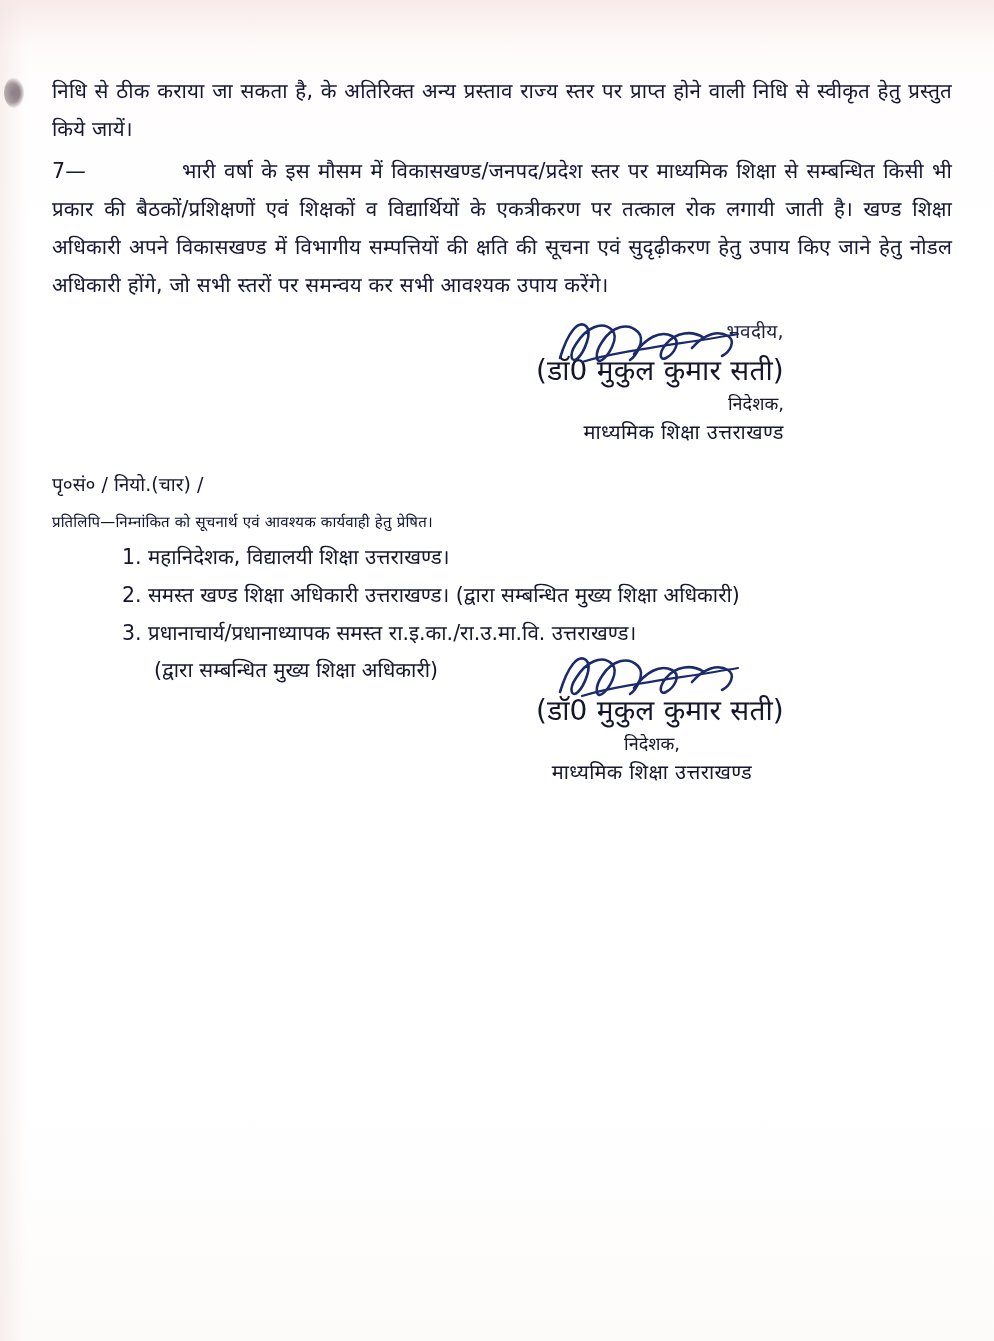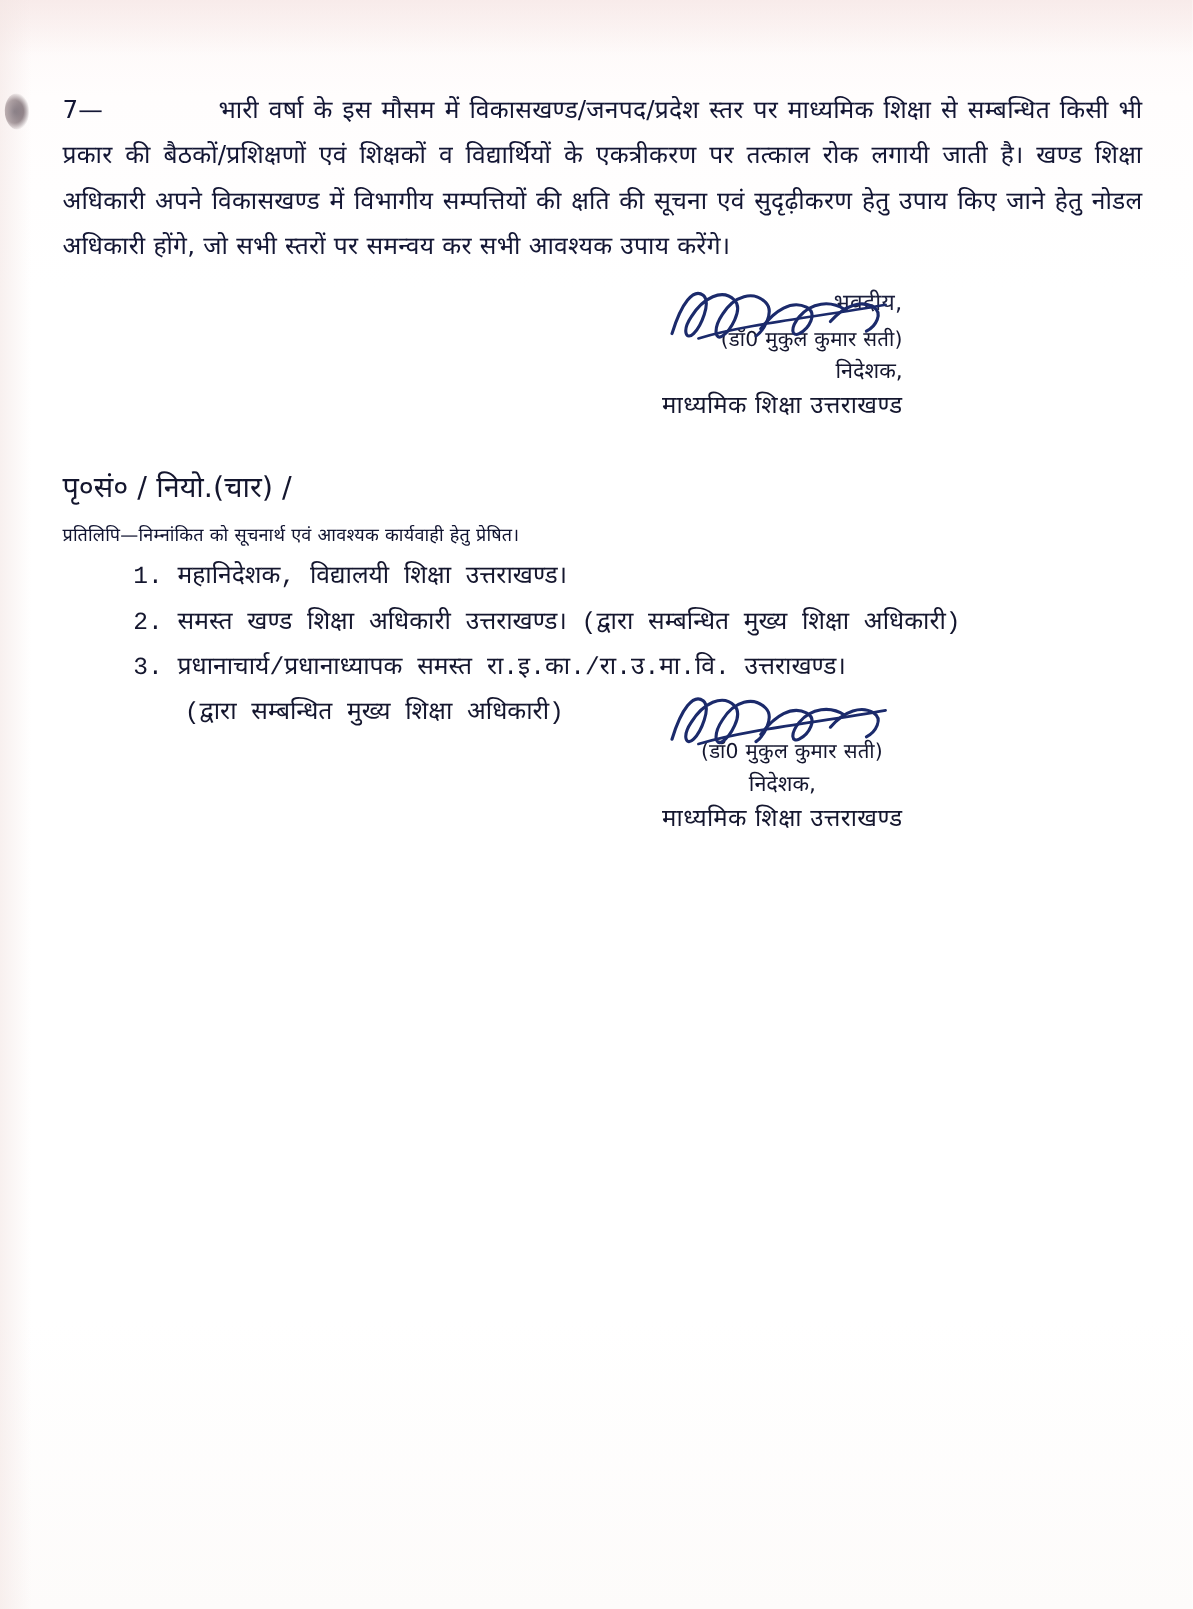--- a/index.html
+++ b/index.html
@@ -107,42 +107,42 @@
   }
   .sig-svg {
     position: absolute;
     left: 50%;
     transform: translateX(-50%);
     top: -14px;
     z-index: 3;
     pointer-events: none;
   }
   .sig-name {
-    font-size: 17px;
+    font-size: 28px;
     color: #14162e;
     margin-top: 6px;
     letter-spacing: .2px;
     margin-left: 16px;
   }
   .sig-desig {
     font-size: 18px;
     color: #14162e;
     margin-top: 3px;
   }
   .sig-dept {
     font-size: 20px;
     color: #14162e;
     margin-top: 3px;
     letter-spacing: .4px;
   }
 
   
   .ref-line {
-    margin-top: 38px;
-    font-size: 24px;
+    margin-top: 26px;
+    font-size: 19px;
     color: #14162e;
     display: flex;
     align-items: center;
   }
   .ref-left { white-space: nowrap; }
   .ref-right { margin-left: 108px; white-space: nowrap; }
 
   .copy-heading {
     margin-top: 14px;
     font-size: 15px;
@@ -152,21 +152,20 @@
 
   ol.copy-list {
     margin: 8px 0 0 0;
     padding-left: 96px;
     font-size: 20.5px;
     line-height: 37px;
     color: #14162e;
   }
   ol.copy-list li {
     margin-bottom: 1px;
-    font-family: Liberation Mono, monospace;
   }
   .sub-line {
     display: block;
     padding-left: 6px;
   }
 
   .sign-block-2 {
     margin-top: -6px;
     text-align: center;
     position: relative;
@@ -180,20 +179,21 @@
 </style>
 </head>
 <body>
 
 <div class="page">
 
   <div class="corner-smudge"></div>
 
   <div class="content">
 
+    <p class="para first-block">निधि से ठीक कराया जा सकता है, के अतिरिक्त अन्य प्रस्ताव राज्य स्तर पर प्राप्त होने वाली निधि से स्वीकृत हेतु प्रस्तुत किये जायें।</p>
 
     <p class="para numbered">
       <span class="num-label">7—</span><span>भारी वर्षा के इस मौसम में विकासखण्ड/जनपद/प्रदेश स्तर पर माध्यमिक शिक्षा से सम्बन्धित किसी भी प्रकार की बैठकों/प्रशिक्षणों एवं शिक्षकों व विद्यार्थियों के एकत्रीकरण पर तत्काल रोक लगायी जाती है। खण्ड शिक्षा अधिकारी अपने विकासखण्ड में विभागीय सम्पत्तियों की क्षति की सूचना एवं सुदृढ़ीकरण हेतु उपाय किए जाने हेतु नोडल अधिकारी होंगे, जो सभी स्तरों पर समन्वय कर सभी आवश्यक उपाय करेंगे।</span>
     </p>
 
 
     <div class="sign-block">
       <div class="sign-wrap">
         <div class="yours">भवदीय,</div>
         <svg class="sig-svg" width="220" height="72" viewBox="0 0 220 72">

